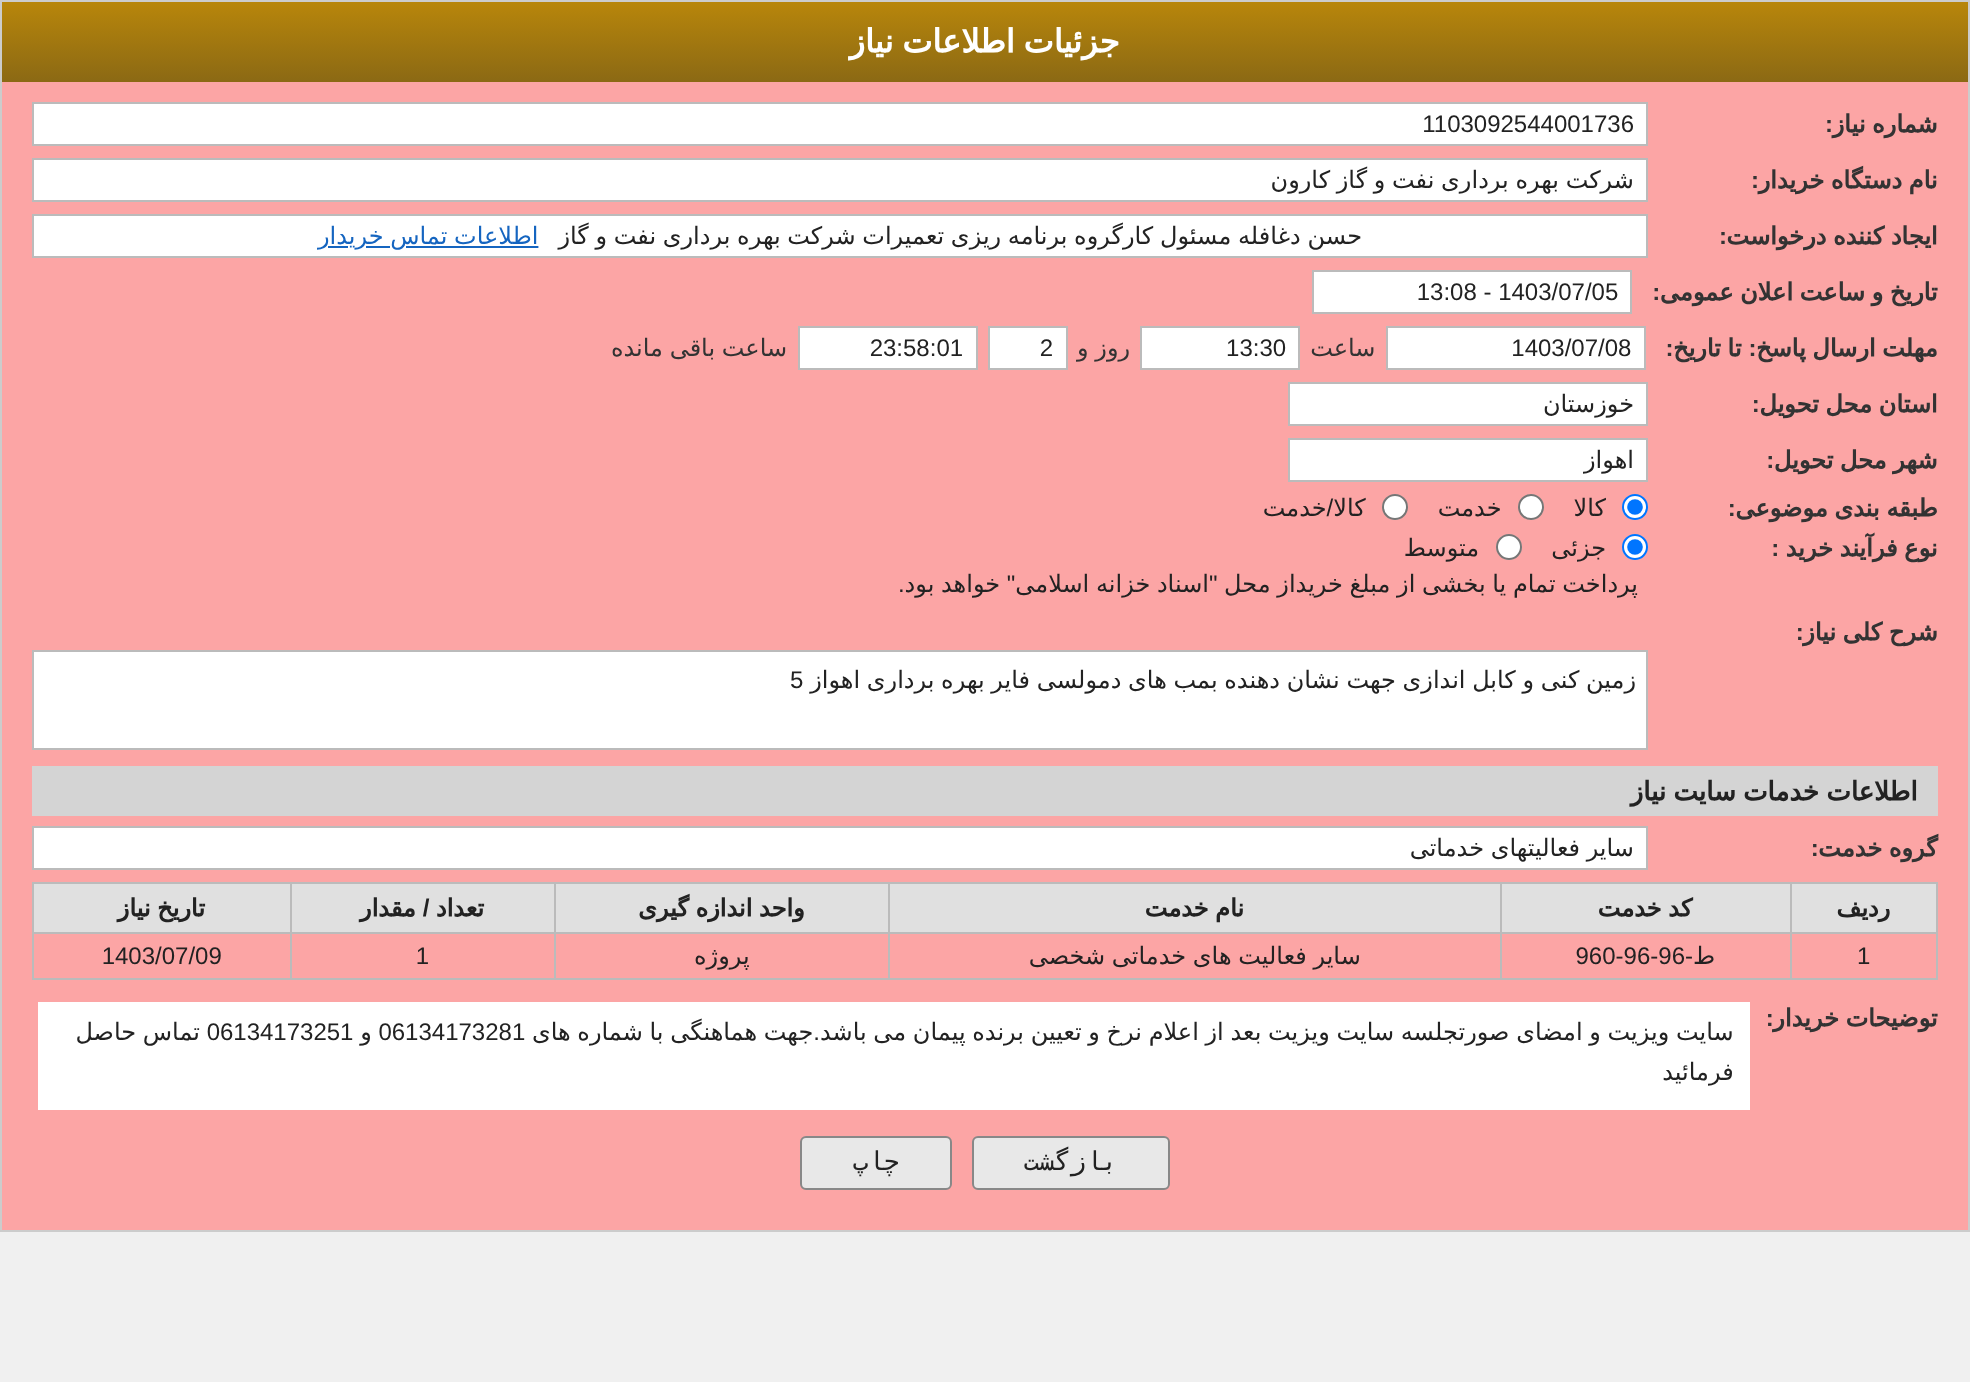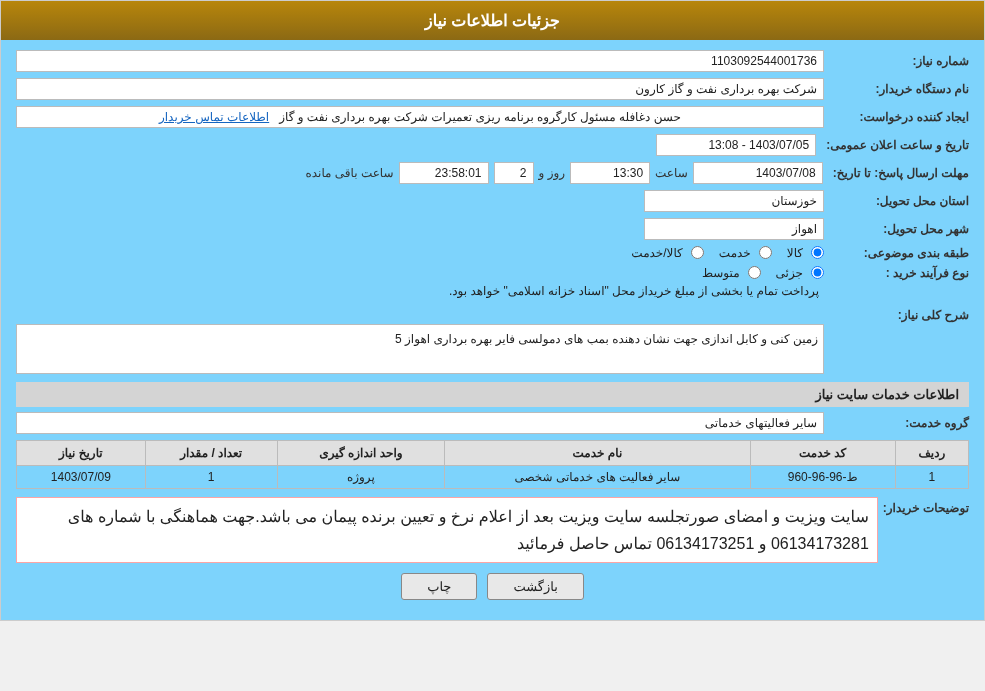--- a/index.html
+++ b/index.html
@@ -6,21 +6,21 @@
     body {
       font-family: Tahoma, Arial, sans-serif;
       font-size: 13px;
       background: #f0f0f0;
       direction: rtl;
       color: #222;
     }
     .page-container {
       max-width: 985px;
       margin: 0 auto;
-      background: #7dd3fc;
+      background: #fca5a5;
       border: 1px solid #ccc;
     }
     .header-bar {
       background: linear-gradient(to bottom, #b8860b, #8b6914);
       color: #fff;
       text-align: center;
       padding: 10px 0;
       font-size: 16px;
       font-weight: bold;
     }
@@ -122,38 +122,38 @@
     .data-table tr:nth-child(even) td { background: #f9f9f9; }
     .btn-group {
       display: flex;
       justify-content: center;
       gap: 10px;
       margin: 10px 0;
     }
     .btn {
       padding: 5px 25px;
       font-size: 13px;
-      font-family: Liberation Sans, sans-serif;
+      font-family: Liberation Mono, monospace;
       border: 1px solid #888;
       cursor: pointer;
       border-radius: 3px;
     }
     .btn-print {
       background: #e8e8e8;
       color: #222;
     }
     .btn-back {
       background: #e8e8e8;
       color: #222;
     }
     .comments-box {
-      border: 1px solid #fca5a5;
+      border: 3px solid #fca5a5;
       min-height: 60px;
       padding: 5px 8px;
-      font-size: 16px;
+      font-size: 12px;
       direction: rtl;
       background: #fff;
       line-height: 1.7;
     }
     .comments-label {
       min-width: 80px;
       font-weight: bold;
       font-size: 12px;
       color: #333;
       text-align: right;

